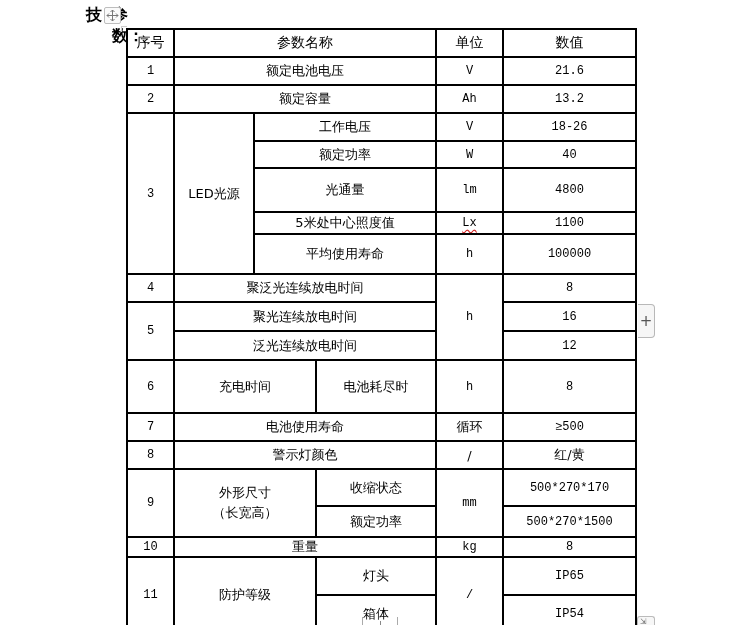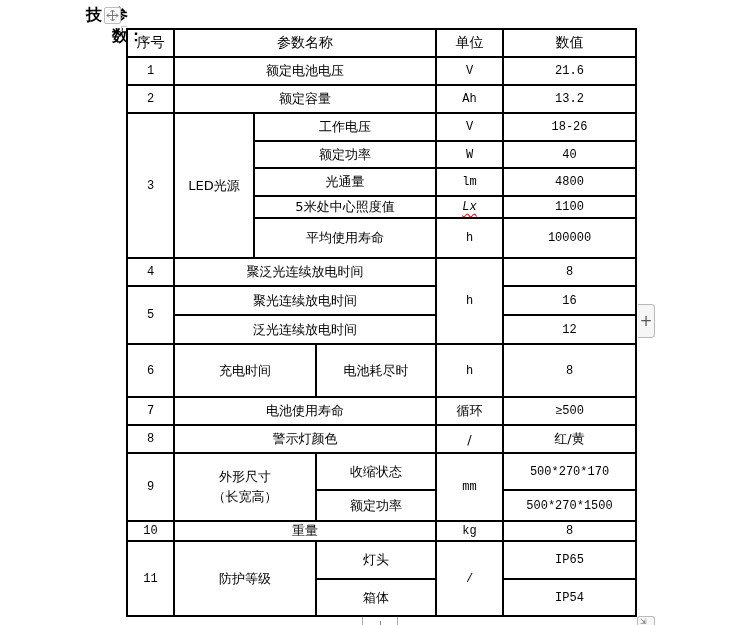--- a/index.html
+++ b/index.html
@@ -12,21 +12,21 @@
   .move-handle { position:absolute; left:104px; top:7px; width:17px; height:17px;
                  border:1px solid #bdbdbd; background:#fafafa; border-radius:2px;
                  box-sizing:border-box; }
   .move-handle svg { position:absolute; left:1px; top:1px; }
   .tbl { position:absolute; left:126px; top:28px; border-collapse:collapse;
          table-layout:fixed; }
   .tbl td { border:2px solid #000; padding:0; text-align:center; vertical-align:middle;
             font-size:13px; overflow:hidden; white-space:nowrap; }
   .tbl .num { font-family:"Liberation Mono","DejaVu Sans Mono", monospace; font-size:12px; }
   .tbl .hdr { font-size:14px; }
-  .lx { text-decoration: underline wavy #d02020; text-underline-offset:3px;font-style:italic; }
+  .lx { text-decoration: underline wavy #d02020; text-underline-offset:3px; }
   .add-row-btn { position:absolute; left:638px; top:304px; width:17px; height:34px;
                  border:1px solid #b8b8b8; border-left:none; background:#f6f6f6;
                  border-radius:0 4px 4px 0; color:#555; font-size:15px; text-align:center;
                  line-height:32px; box-sizing:border-box; }
   .col-handle { position:absolute; left:362px; top:617px; width:36px; height:8px;
                 border-left:1px solid #aaa; border-right:1px solid #aaa; box-sizing:border-box; }
   .col-handle::after { content:""; position:absolute; left:17px; top:4px; width:1px; height:4px; background:#888; }
   .resize-handle { position:absolute; left:637px; top:616px; width:18px; height:9px;
                    border:1px solid #bbb; border-bottom:none; background:#f7f7f7;
                    border-radius:3px 3px 0 0; box-sizing:border-box; font-size:8px; color:#666;
@@ -88,21 +88,21 @@
     <td rowspan="5">LED光源</td>
     <td colspan="2">工作电压</td>
     <td class="num">V</td>
     <td class="num">18-26</td>
   </tr>
   <tr style="height:27px">
     <td colspan="2">额定功率</td>
     <td class="num">W</td>
     <td class="num">40</td>
   </tr>
-  <tr style="height:28px">
+  <tr style="height:44px">
     <td colspan="2">光通量</td>
     <td class="num">lm</td>
     <td class="num">4800</td>
   </tr>
   <tr style="height:22px">
     <td colspan="2">5米处中心照度值</td>
     <td class="num"><span class="lx">Lx</span></td>
     <td class="num">1100</td>
   </tr>
   <tr style="height:40px">

